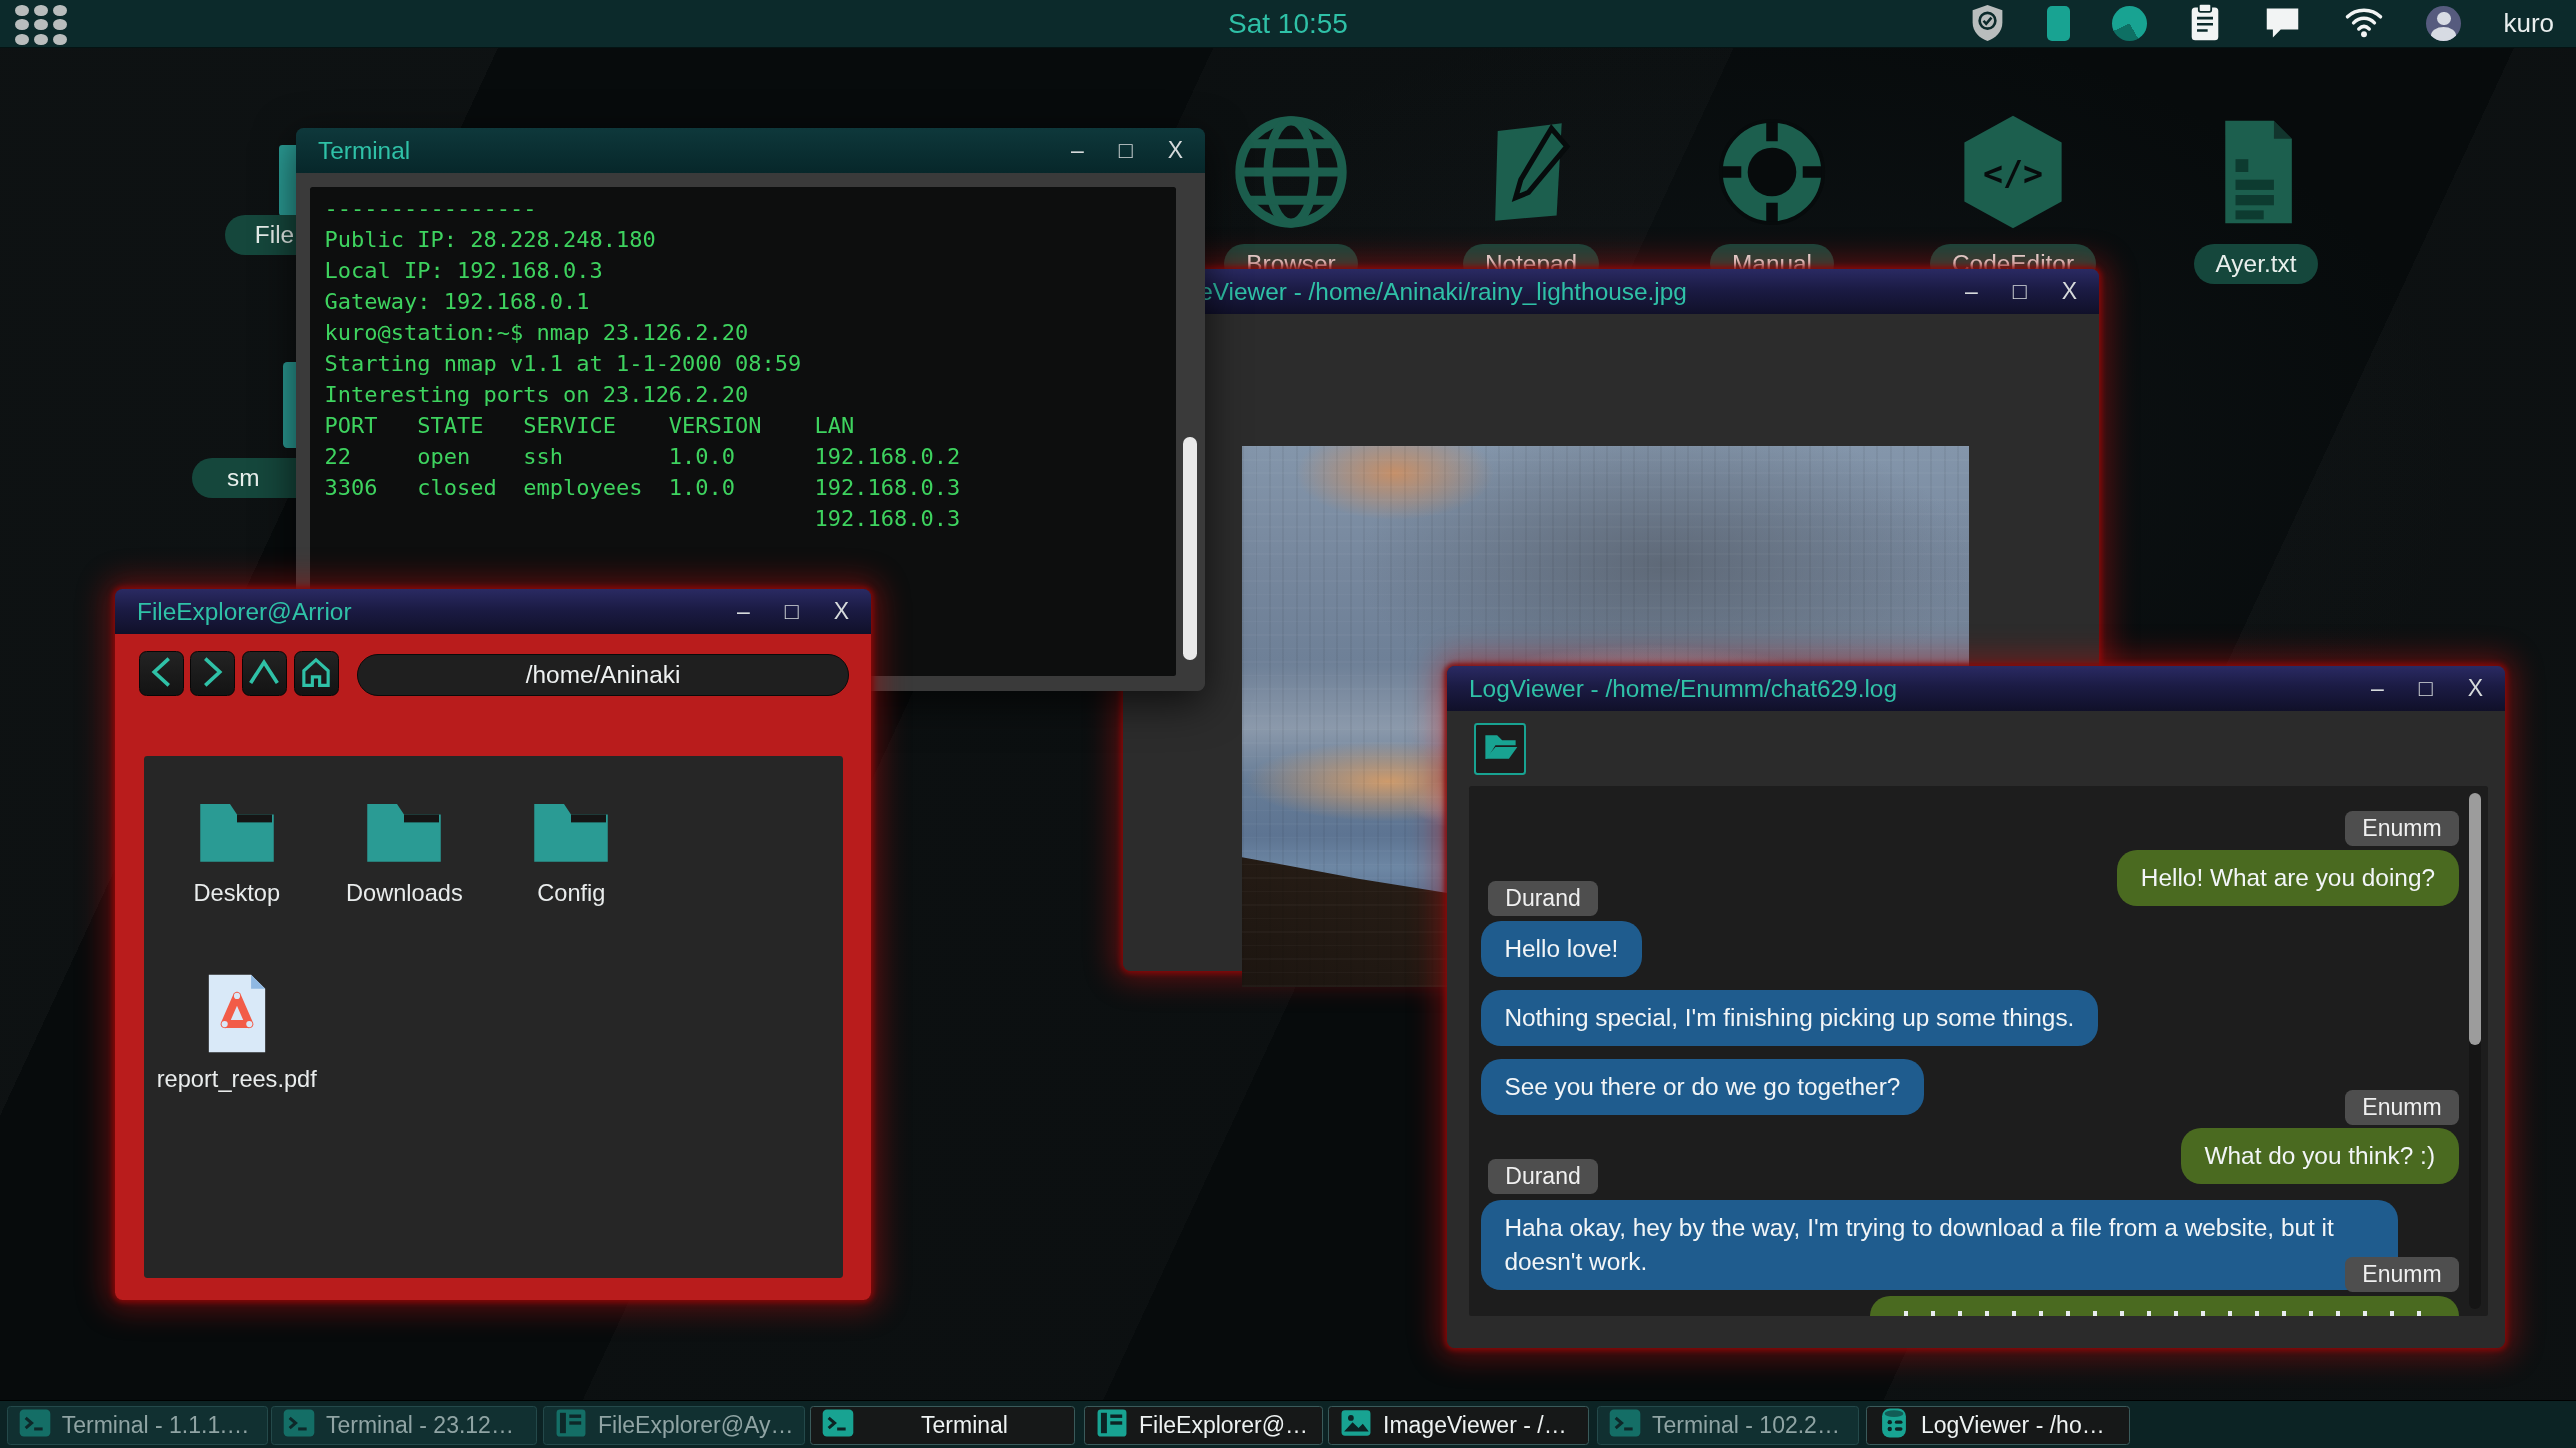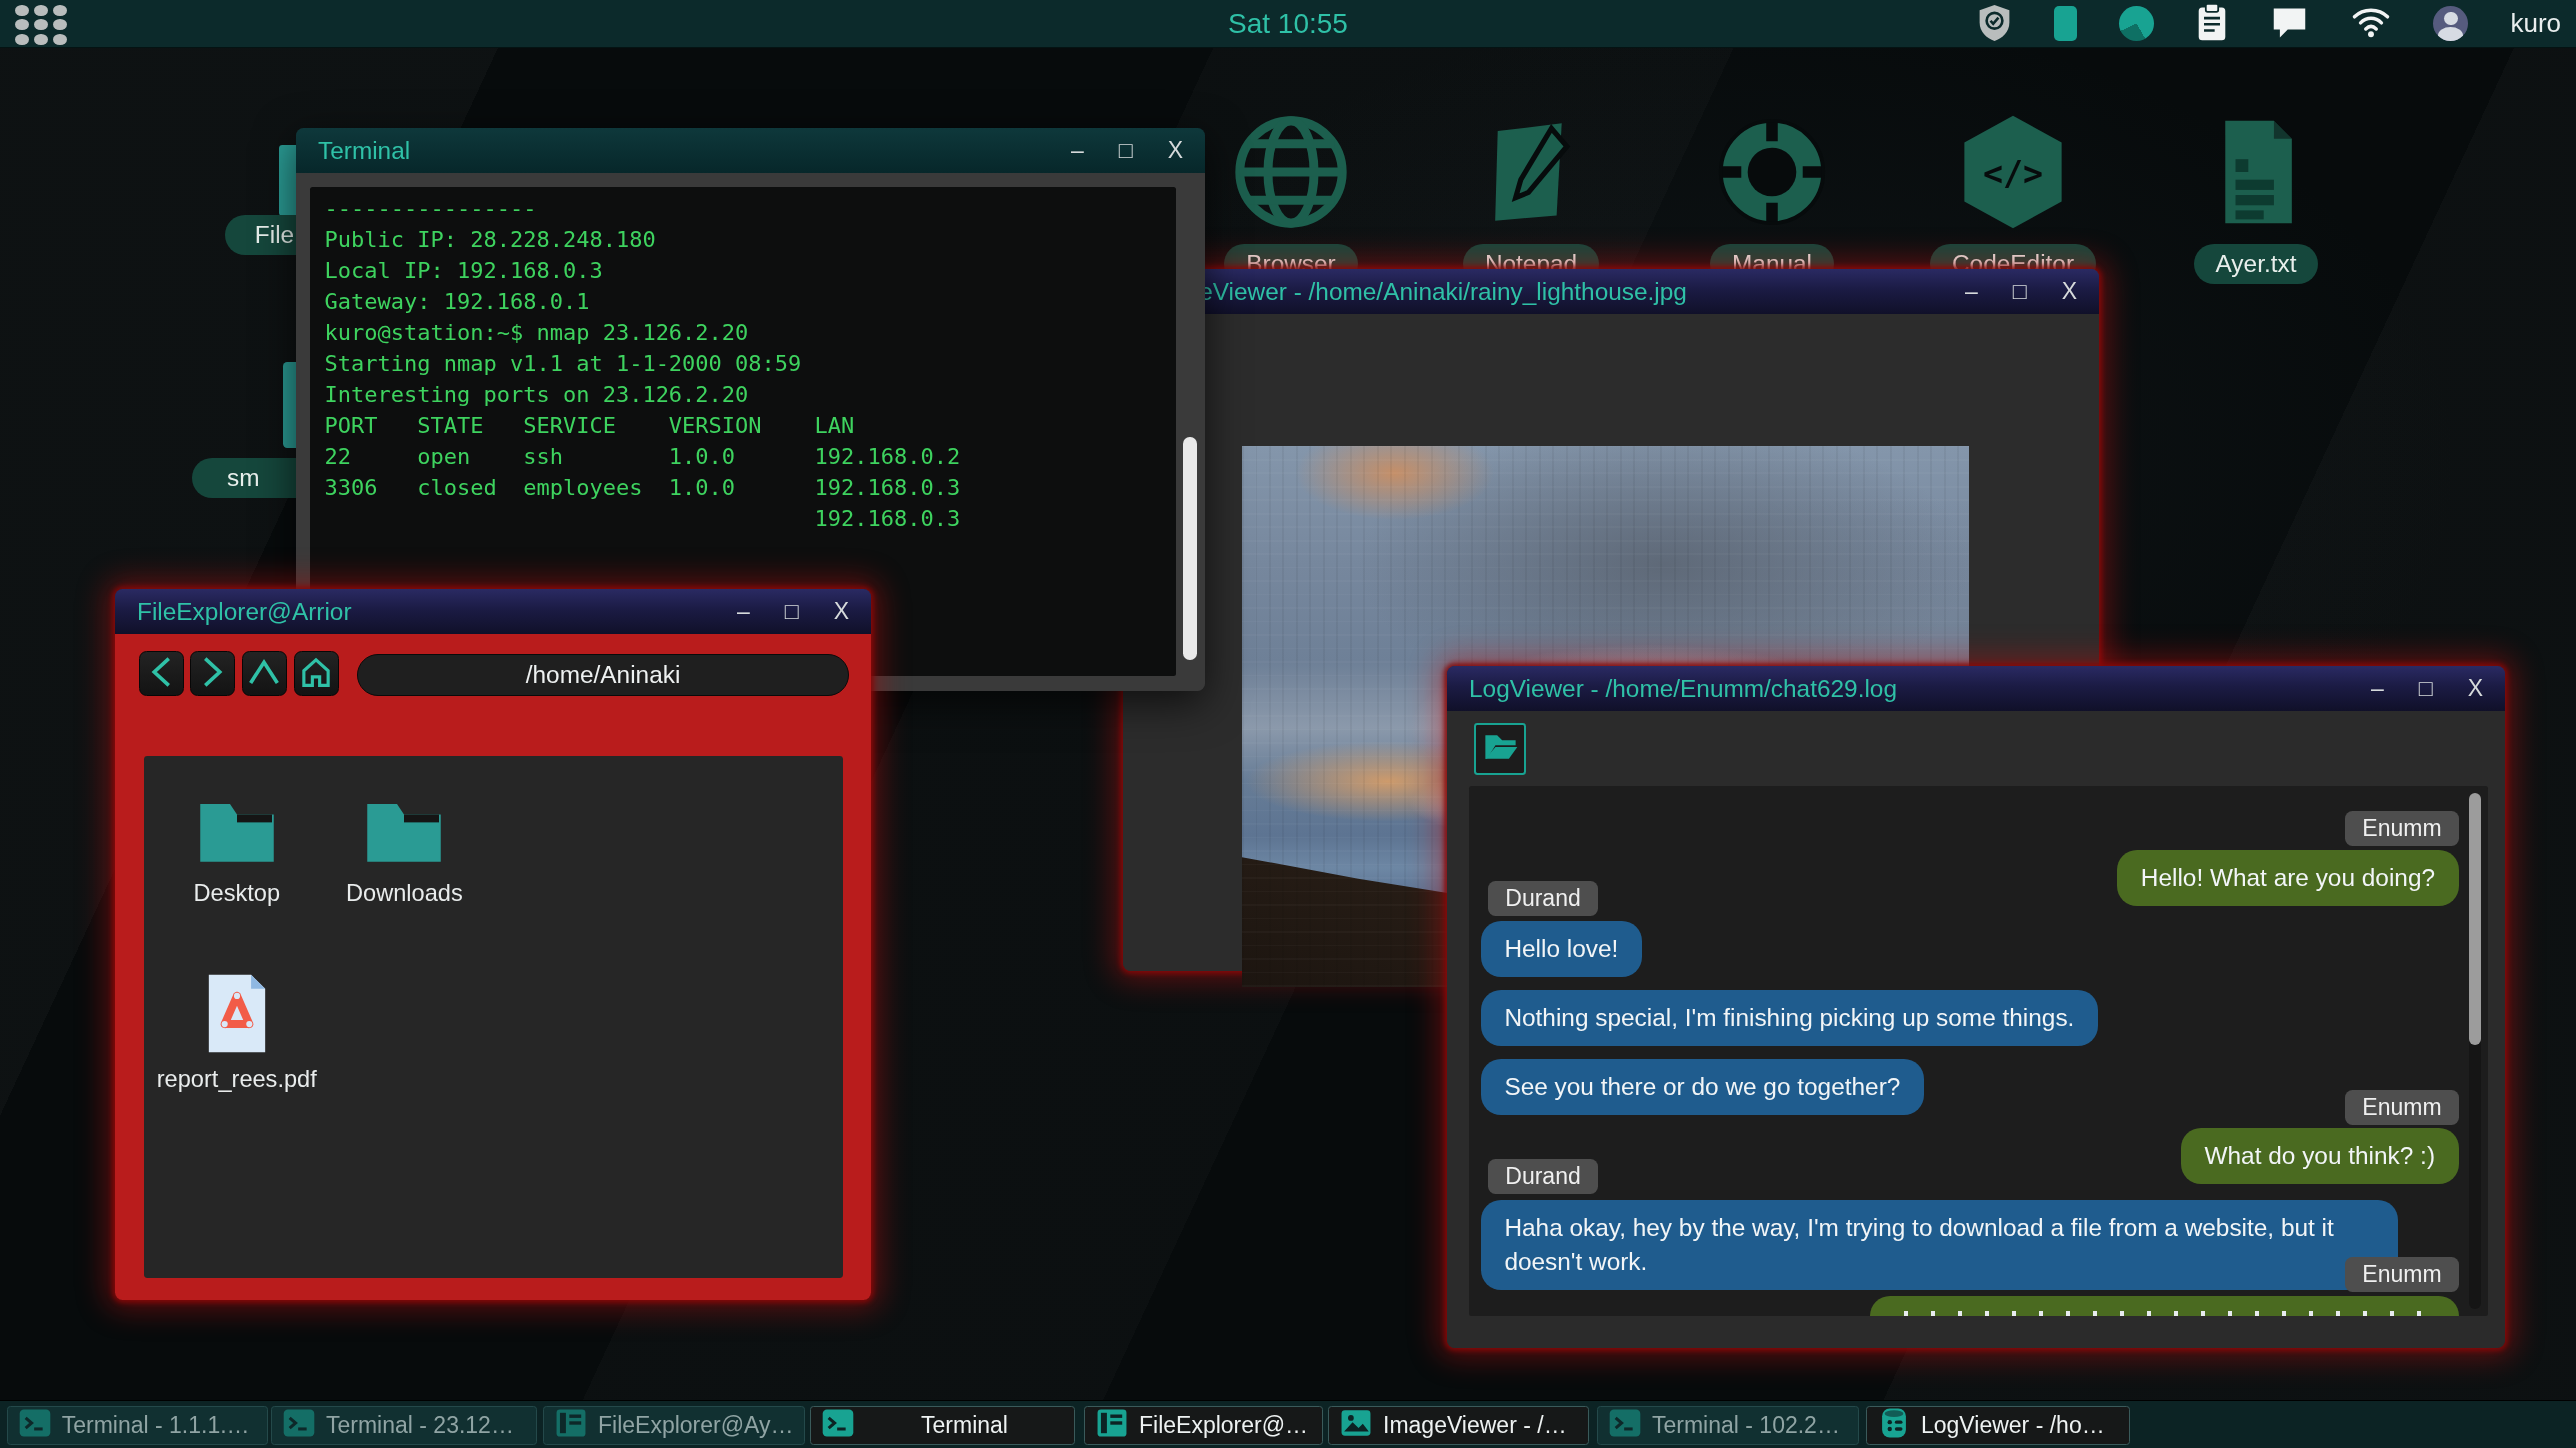--- a/index.html
+++ b/index.html
@@ -15,21 +15,21 @@
       radial-gradient(1178px 757px at 68% 32%, rgba(42,52,58,.22), transparent 60%),
       linear-gradient(115deg, rgba(255,255,255,.028) 0 16%, transparent 16% 38%, rgba(255,255,255,.018) 38% 54%, transparent 54% 78%, rgba(255,255,255,.022) 78%),
       #070b0c;
   }
   
   .topbar{ position:absolute; top:0; left:0; width:2576px; height:48px; background:#0c2a2b;
     display:flex; align-items:center; z-index:40; border-bottom:0.8px solid #041313;}
   .launcher{ margin-left:15px; width:54px; height:37px; display:grid; grid-template-columns:repeat(3,1fr); gap:3.4px; cursor:pointer;}
   .launcher i{ width:13.5px; height:11px; background:#b9bdbd; border-radius:50%; }
   .clock{ position:absolute; left:50%; transform:translateX(-50%); color:var(--teal); font-size:28px; }
-  .tray{ margin-left:auto; display:flex; align-items:center; gap:42px; padding-right:15px; }
+  .tray{ margin-left:auto; display:flex; align-items:center; gap:42px; padding-right:22px; }
   .uname{ color:#e9eeee; font-size:26px; }
   .avatar{ width:35px; height:35px; border-radius:50%; background:#565b7e; position:relative; overflow:hidden;}
   .avatar::before{ content:""; position:absolute; top:5.9px; left:11px; width:13.5px; height:13.5px; border-radius:50%; background:#d7dbe3;}
   .avatar::after{ content:""; position:absolute; top:21px; left:5px; width:25px; height:17px; border-radius:50% 50% 0 0; background:#d7dbe3;}
   .pie{ width:35px; height:35px; border-radius:50%; background:conic-gradient(from 150deg,#0e7064 0 95deg,#18a392 95deg 360deg); }
   .batt{ width:23.6px; height:35px; border-radius:5px; background:#18a392; }
   
   .dicon{ position:absolute; width:202px; text-align:center; z-index:1; cursor:pointer;}
   .dicon .pill{ display:inline-block; margin-top:8.4px; padding:5.9px 22px; background:#15473c; border-radius:22px; color:#e8efec; font-size:24.4px; white-space:nowrap;}
   .dicon svg{ display:block; margin:0 auto; }
@@ -258,20 +258,27 @@
               </svg></span>
           <div class="fname">Desktop</div>
         </div>
         <div class="fitem" style="left:176px; top:40px;">
           <span><svg width="84" height="72" viewBox="0 0 96 80">
                 <path d="M6 8 h34 l8 12 h42 v54 h-84 z" fill="#2a9b94"></path>
                 <rect x="48" y="20" width="40" height="9" fill="#151515"></rect>
               </svg></span>
           <div class="fname">Downloads</div>
         </div>
+        <div class="fitem" style="left:343px; top:40px;">
+          <span><svg width="84" height="72" viewBox="0 0 96 80">
+                <path d="M6 8 h34 l8 12 h42 v54 h-84 z" fill="#2a9b94"></path>
+                <rect x="48" y="20" width="40" height="9" fill="#151515"></rect>
+              </svg></span>
+          <div class="fname">Config</div>
+        </div>
         <div class="fitem" style="left:8.4px; top:217px;">
           <span><svg width="66" height="81" viewBox="0 0 72 92">
                 <path d="M4 2 H52 L68 18 V90 H4 Z" fill="#d9e9f8"></path>
                 <path d="M52 2 L68 18 H52 Z" fill="#8fb8e2"></path>
                 <g stroke="#f25c48" stroke-width="9" fill="none" stroke-linecap="round" stroke-linejoin="round">
                   <path d="M36 26 L22 58 M36 26 L50 58 M22 58 L50 58"></path>
                 </g>
                 <g fill="#d9e9f8">
                   <circle cx="36" cy="26" r="3.5"></circle>
                   <circle cx="22" cy="58" r="3.5"></circle>

